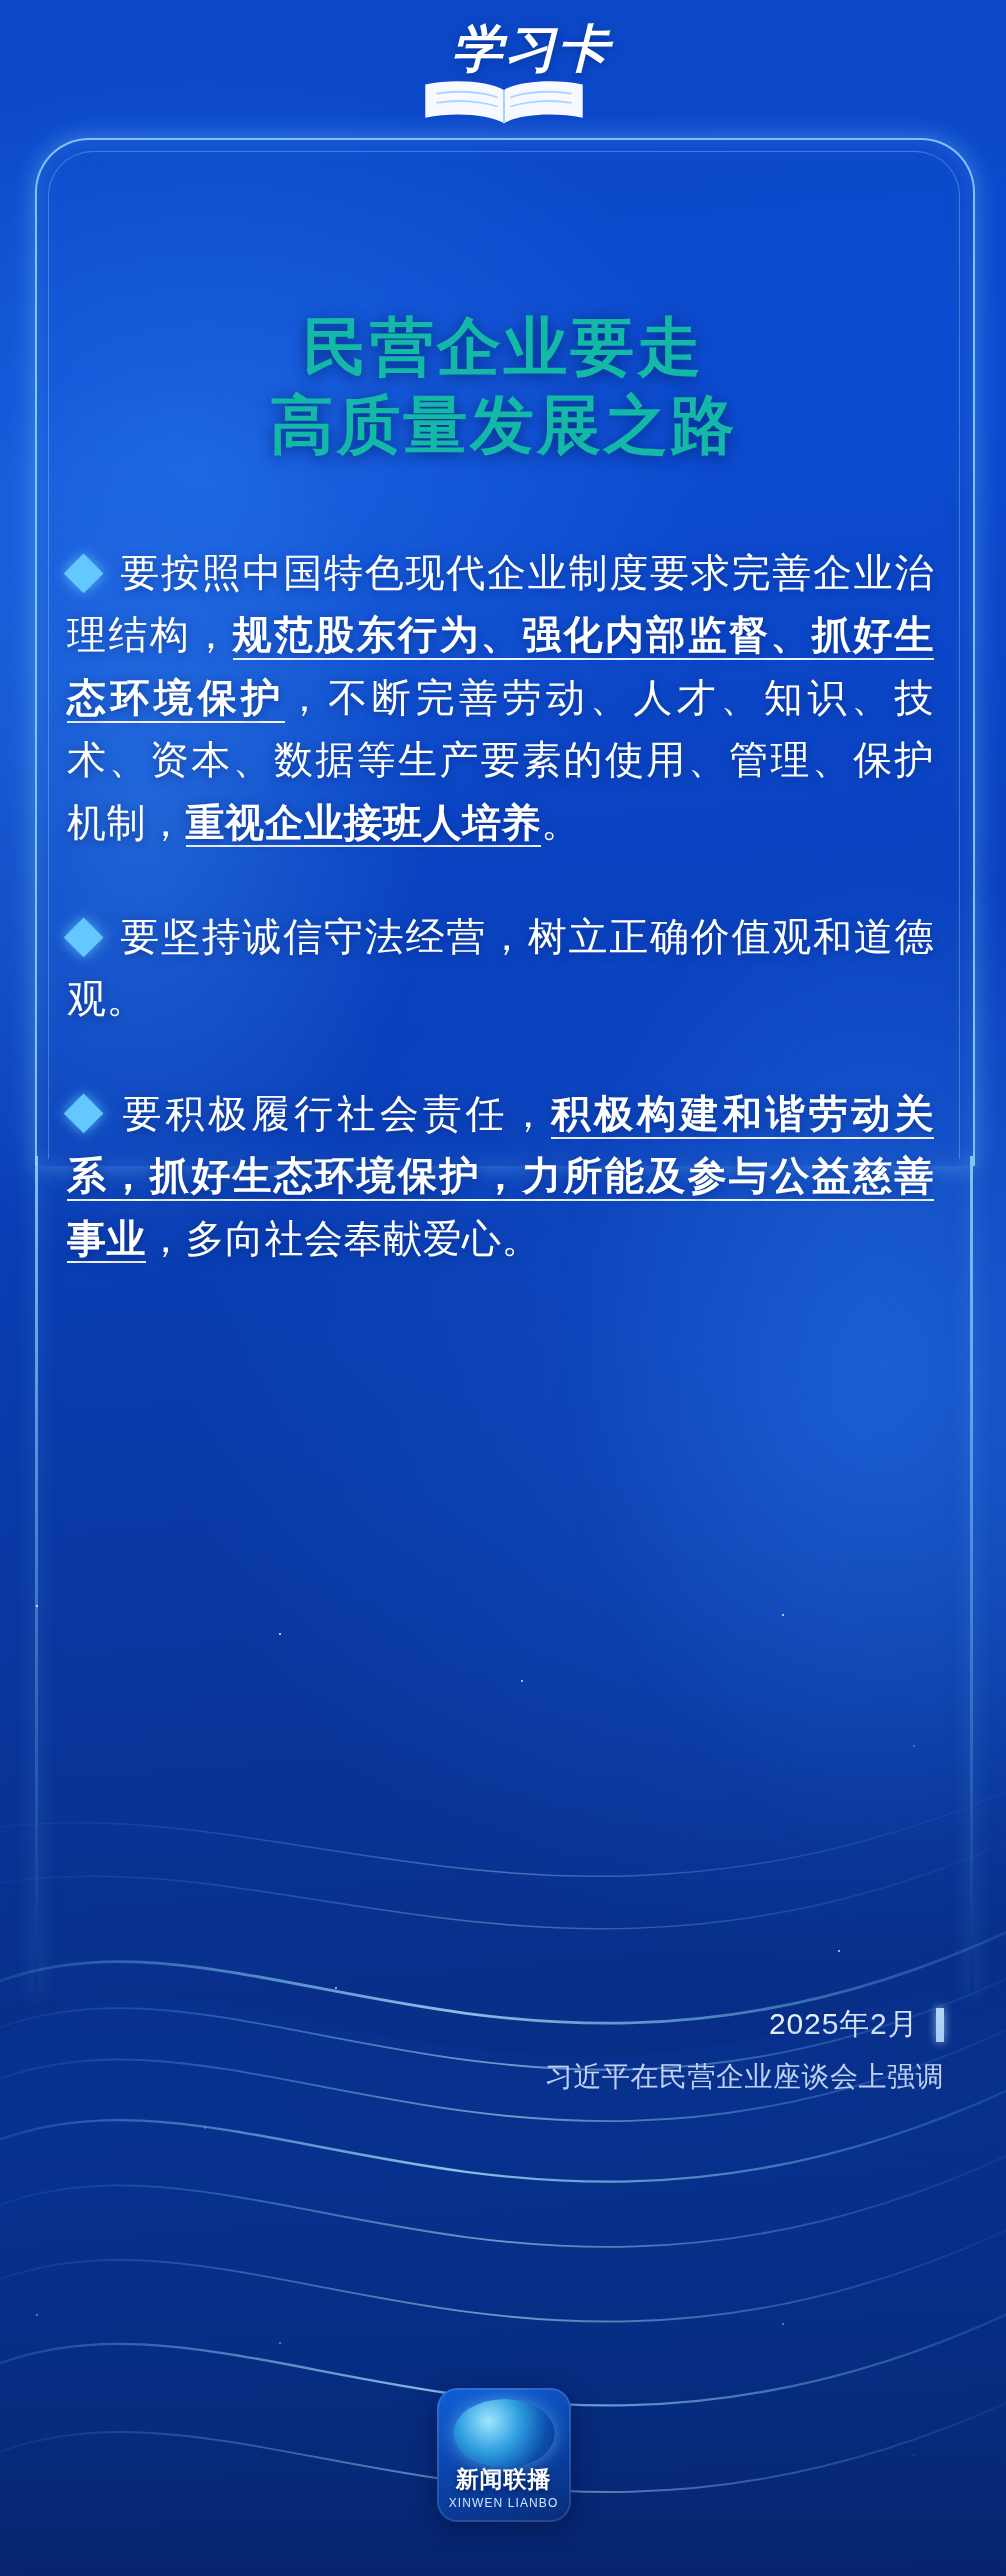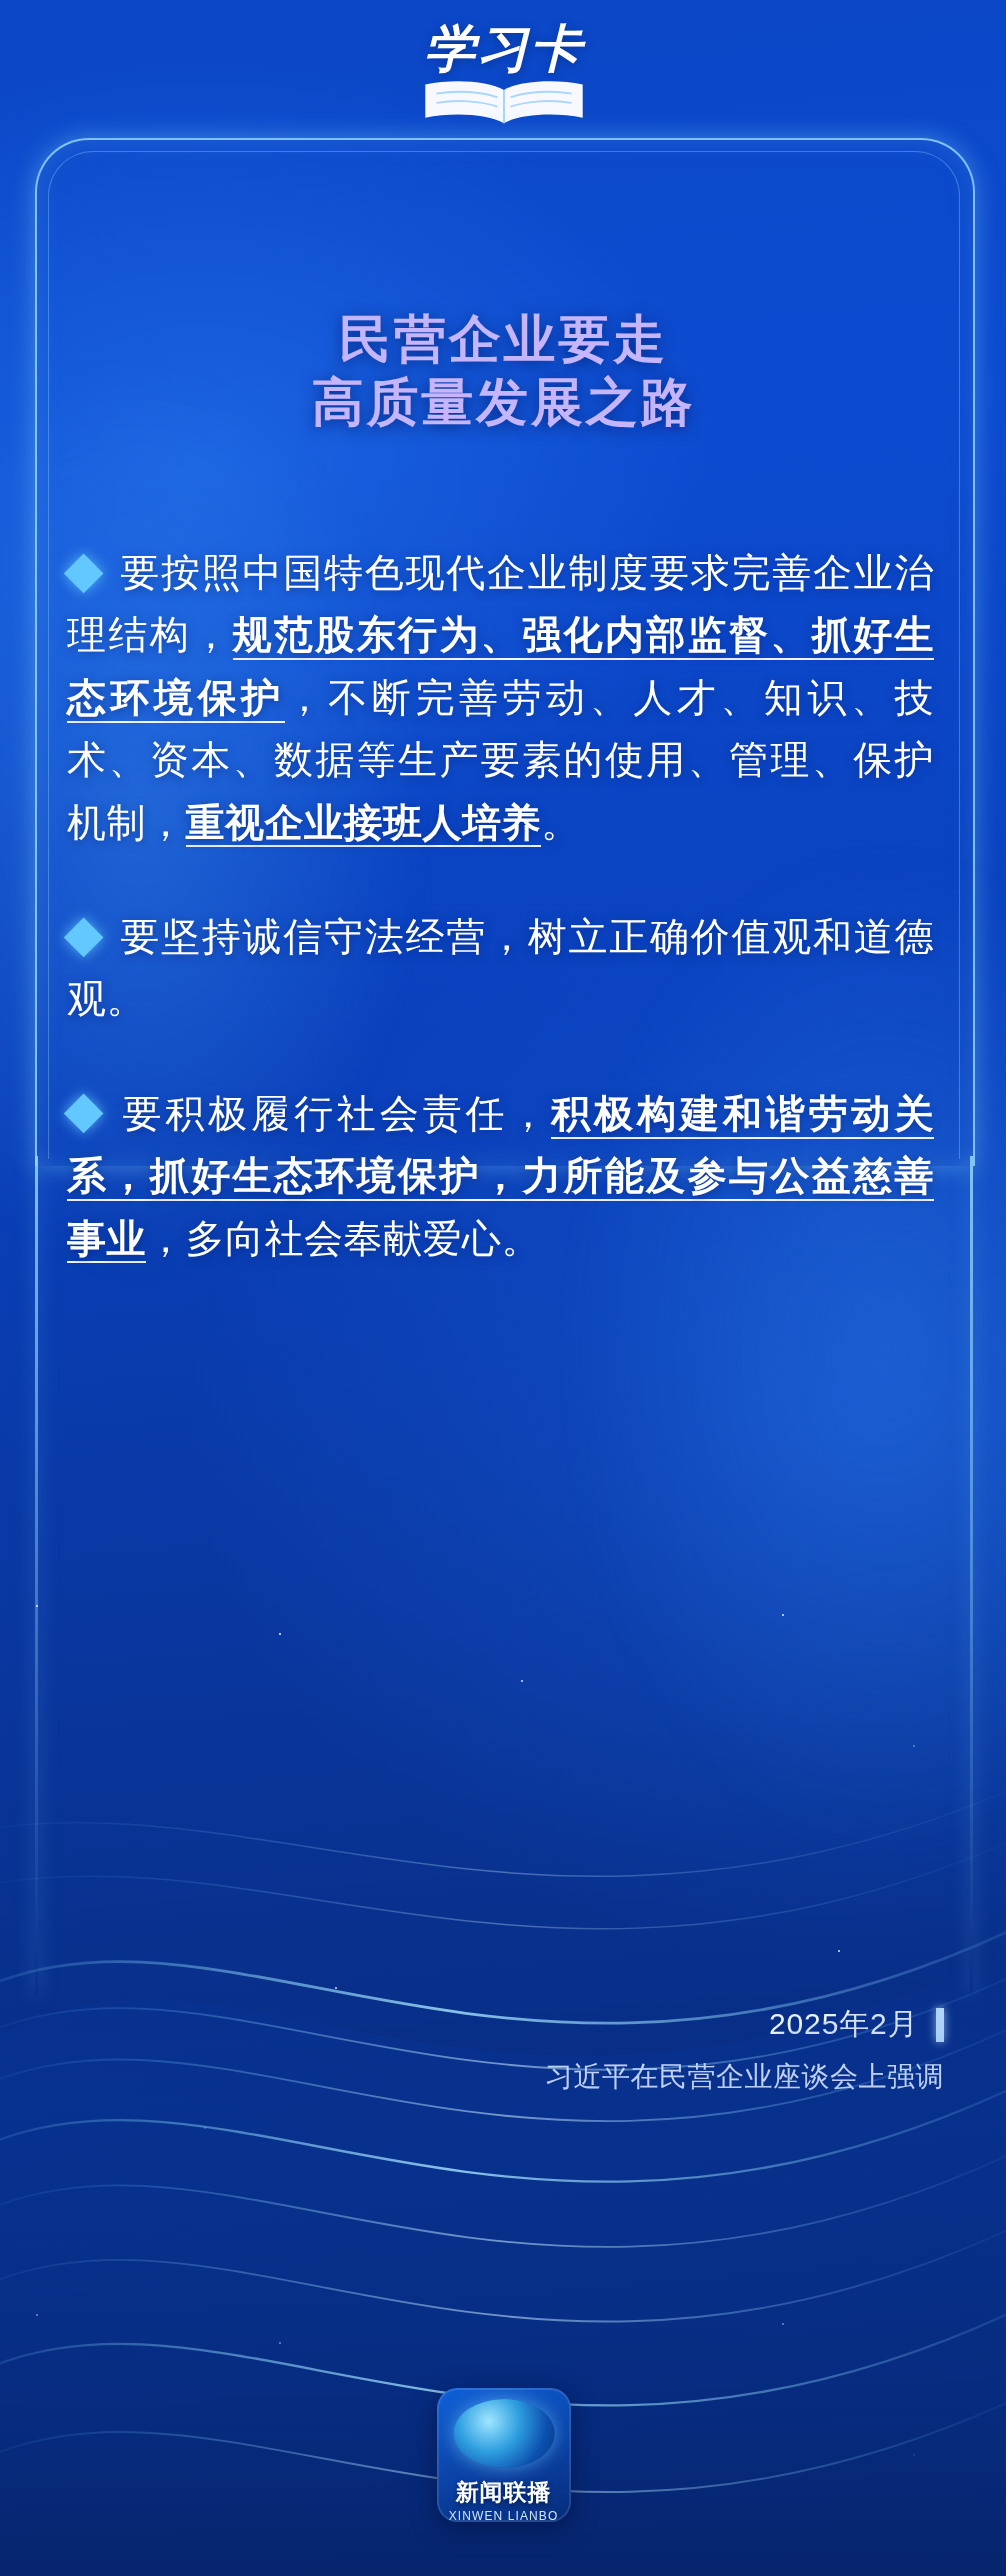--- a/index.html
+++ b/index.html
@@ -47,21 +47,21 @@
     display: flex;
     align-items: center;
     justify-content: center;
   }
   .logo {
     position: relative;
     width: 214px;
     height: 110px;
     display: flex;
     flex-direction: column;
-    align-items: center;
+    align-items: flex-end;
     justify-content: flex-start;
   }
   .logo-text {
     font-size: 51px;
     font-weight: bold;
     color: #ffffff;
     letter-spacing: 1.9px;
     font-style: italic;
     font-family: "Liberation Serif", "DejaVu Serif", serif;
     text-shadow: 0 1.9px 9.3px rgba(0,40,120,0.6);
@@ -120,22 +120,22 @@
   }
 
   
   .title-block {
     position: absolute;
     top: 308px;
     left: 0; right: 0;
     text-align: center;
   }
   .title-line {
-    color: #c4b5fd;
-    font-size: 52px;
+    color: #14b8a6;
+    font-size: 64px;
     font-weight: bold;
     line-height: 1.22;
     letter-spacing: 2.8px;
     text-shadow: 0 2.8px 15px rgba(0,30,110,0.75);
     font-family: "Liberation Sans", "DejaVu Sans", sans-serif;
   }
 
   
   .content {
     position: absolute;
@@ -240,21 +240,21 @@
     bottom: 54px;
     width: 134px;
     height: 134px;
     border-radius: 20.5px;
     background: linear-gradient(160deg, #1060d8 0%, #0a3fa0 60%, #072c78 100%);
     box-shadow: 0 5.6px 24px rgba(0,15,60,0.55), inset 0 0 0 1.9px rgba(255,255,255,0.12);
     display: flex;
     flex-direction: column;
     align-items: center;
     justify-content: flex-end;
-    padding-bottom: 0;
+    padding-bottom: 13px;
     box-sizing: border-box;
     overflow: hidden;
   }
   .badge-globe {
     position: absolute;
     top: 11.2px;
     left: 50%;
     transform: translateX(-50%);
     width: 101px;
     height: 69px;

